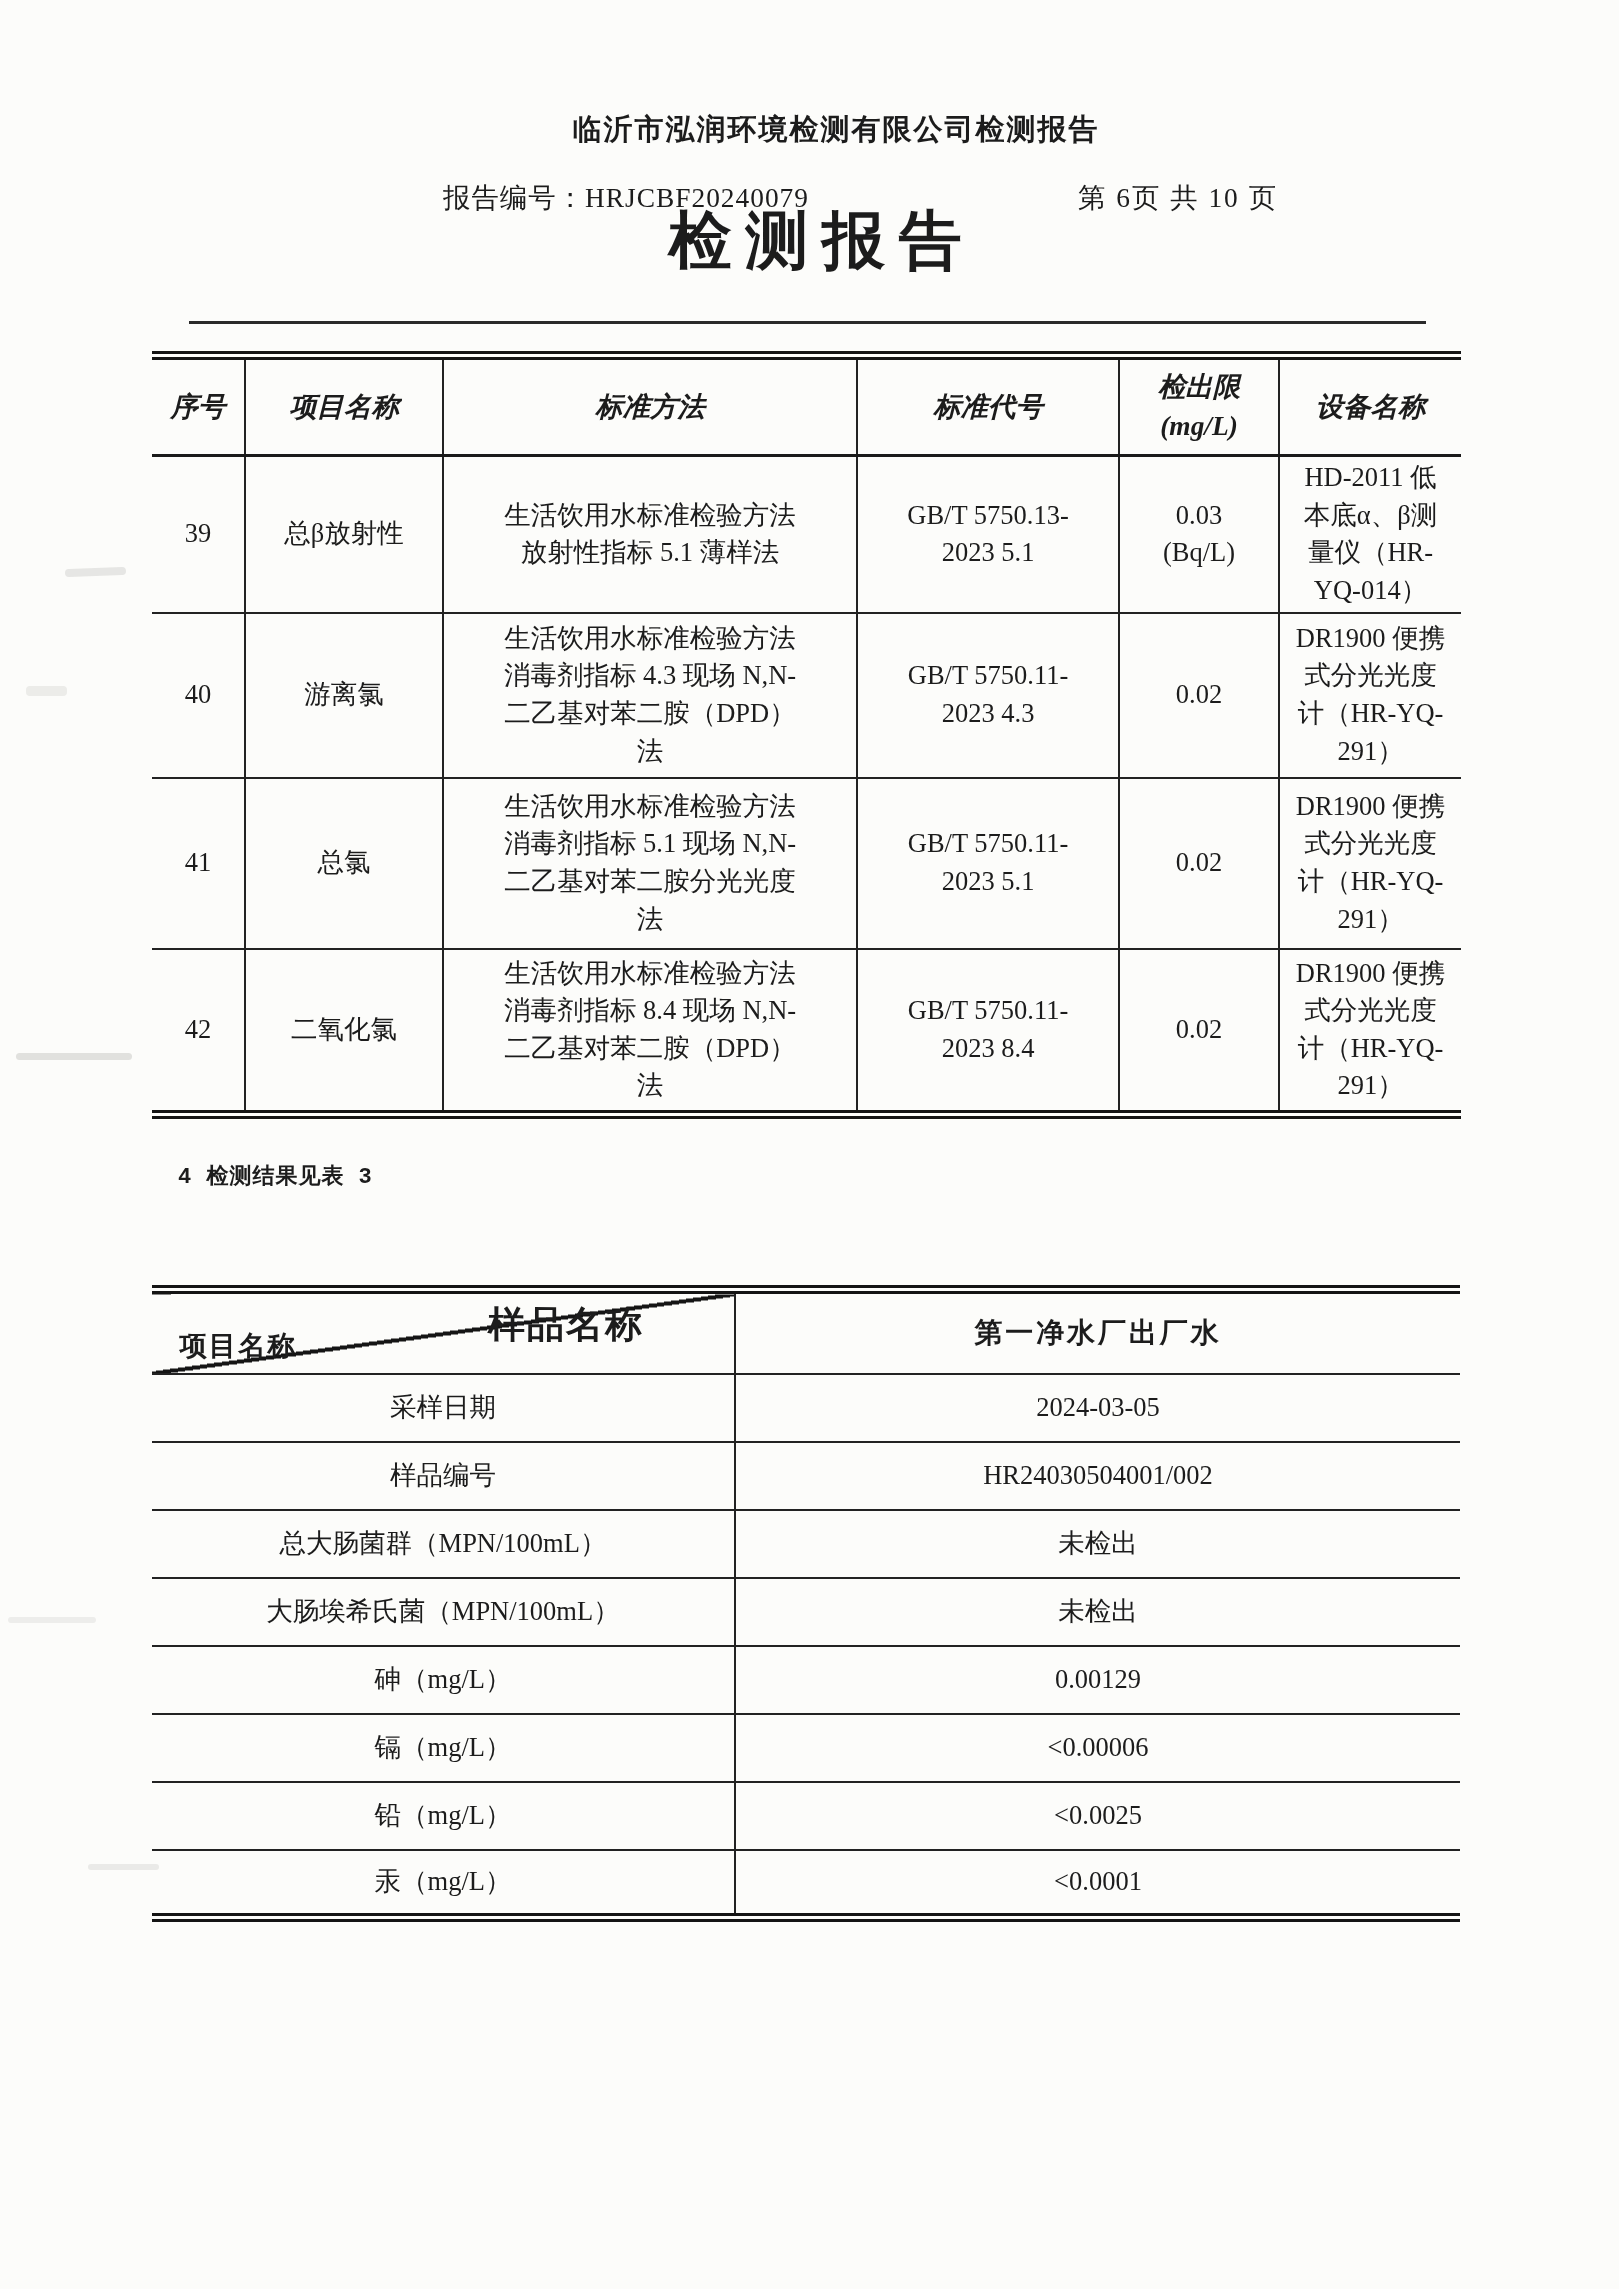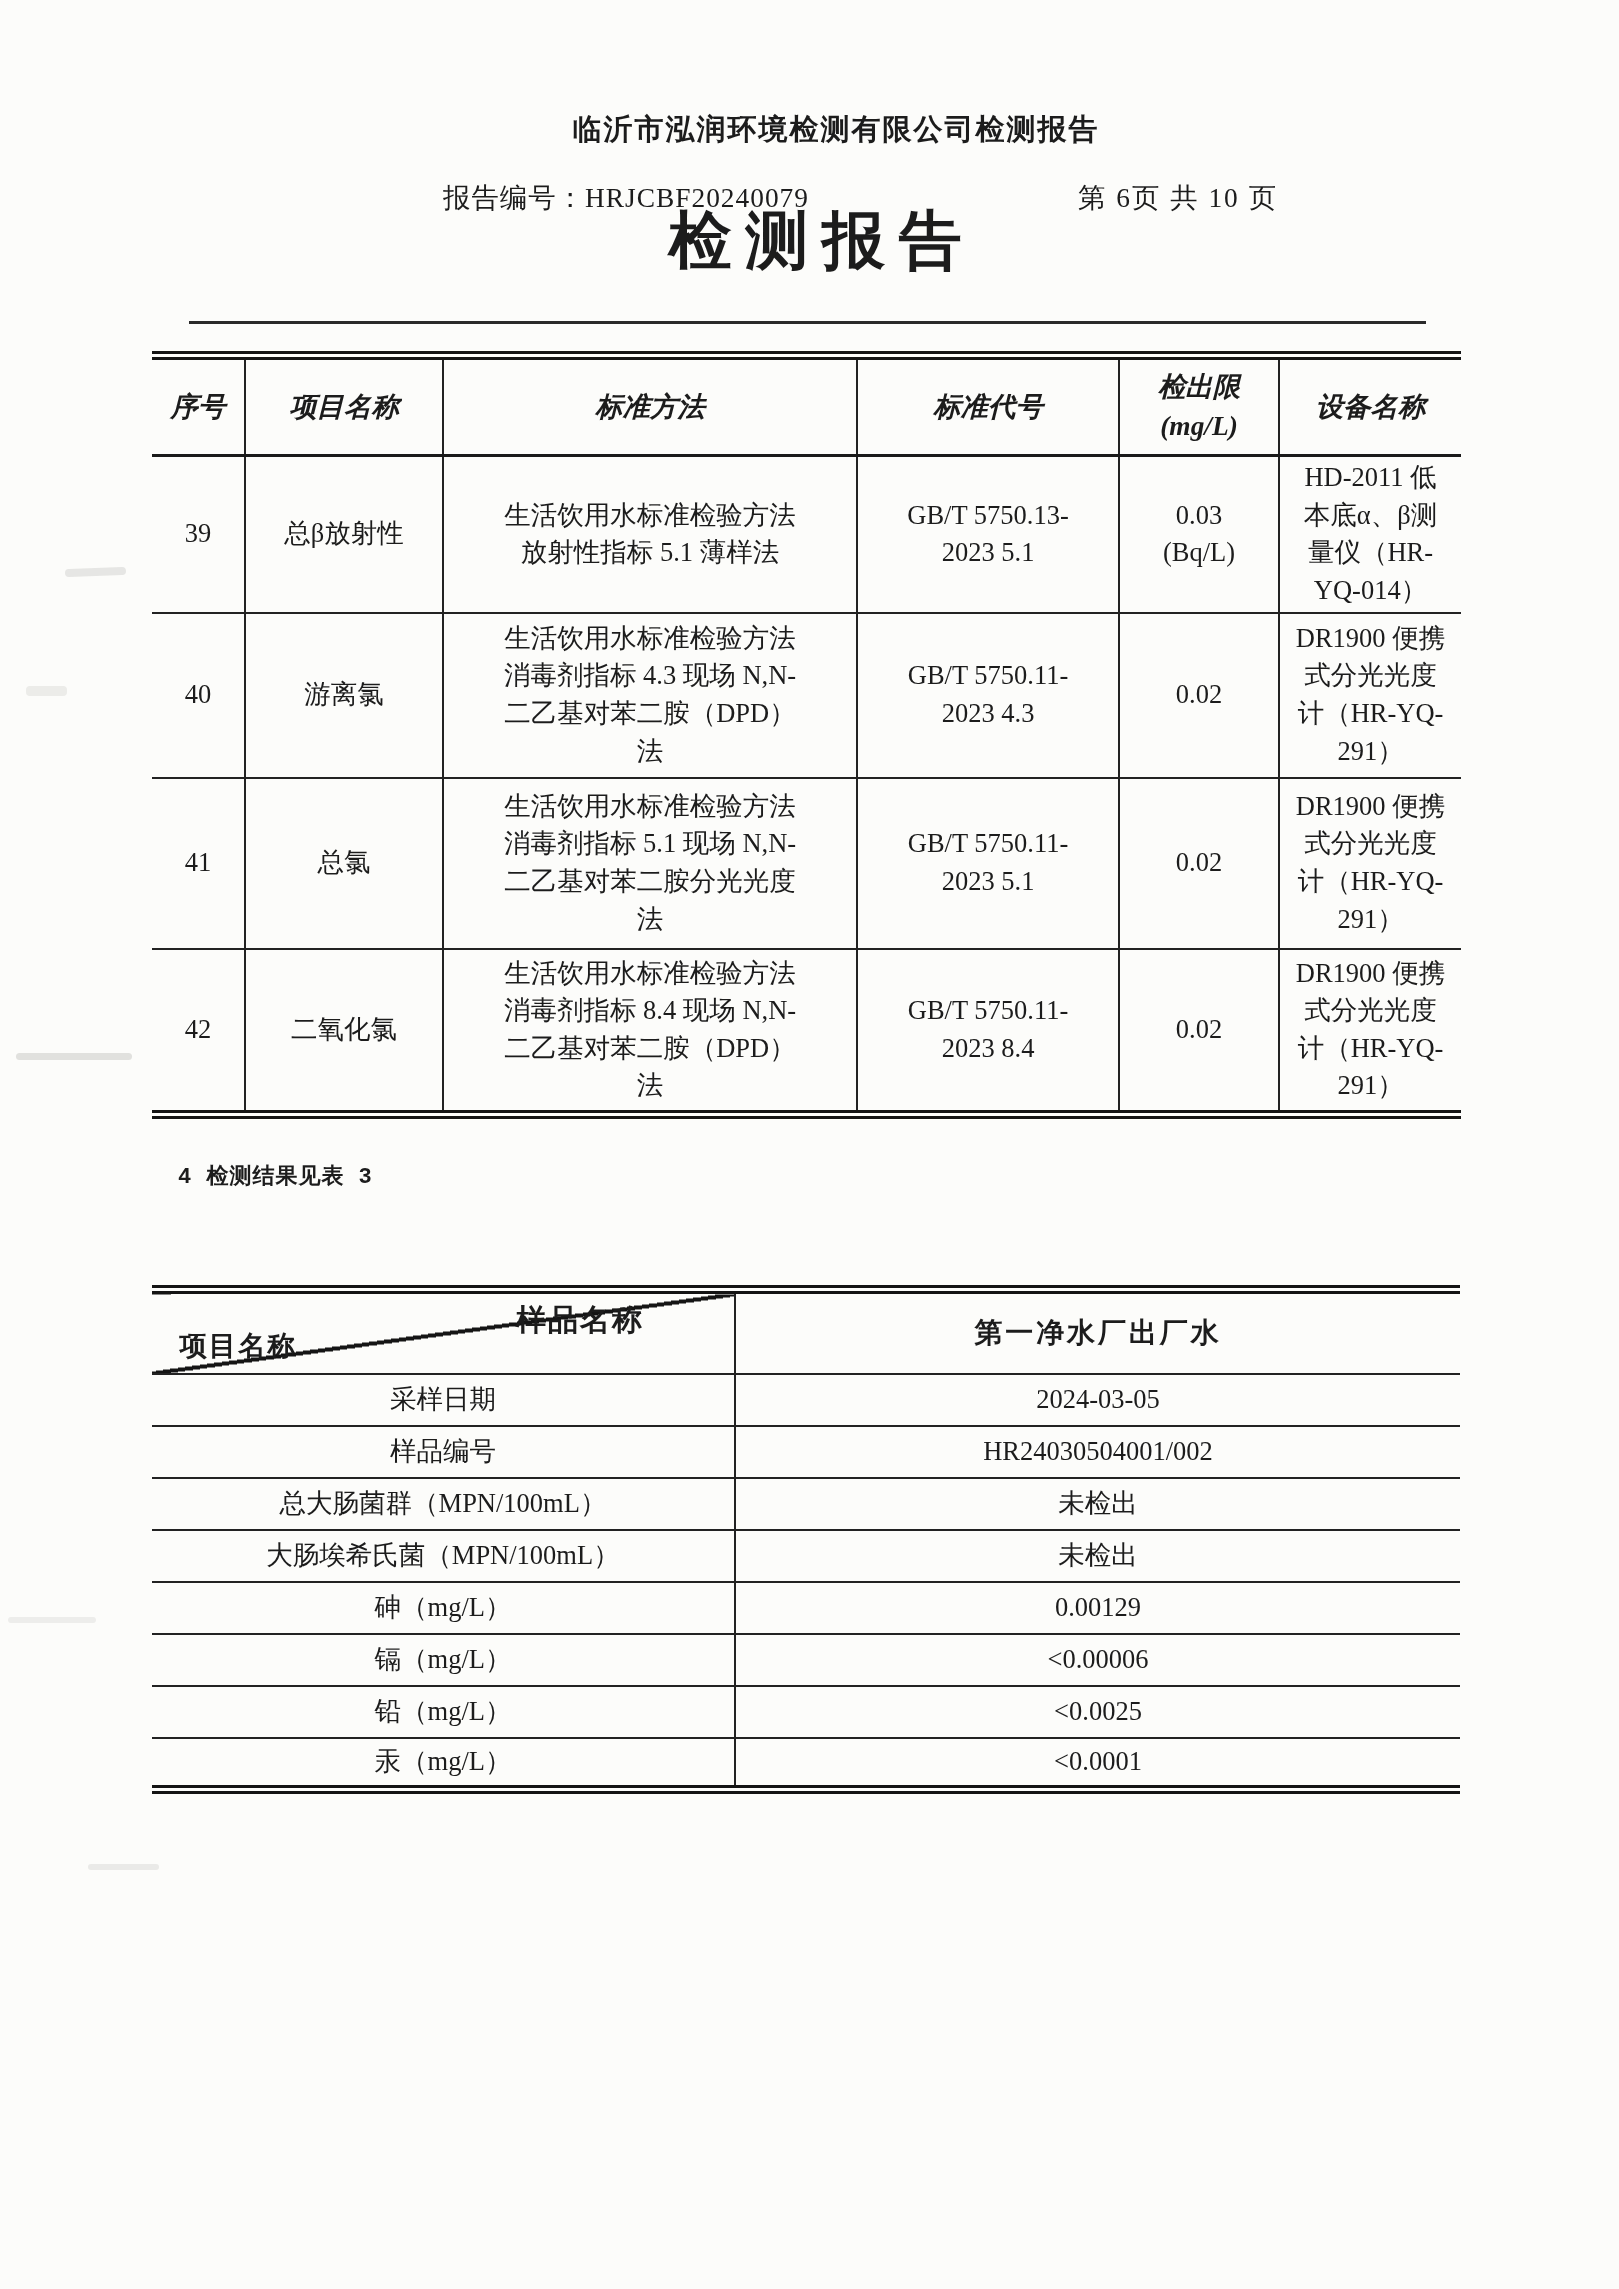--- a/index.html
+++ b/index.html
@@ -77,32 +77,32 @@
     border-bottom:9.8px double #141414;
     font-size:26.5px;line-height:1.35;
   }
   .t3 td{
     text-align:center;vertical-align:middle;padding:2px 7.8px;
     border-bottom:2.9px solid #222;
   }
   .t3 tr>td:first-child{border-right:2px solid #222;}
   .t3 tbody tr:last-child td{border-bottom:none;}
   .t3 thead tr{height:84px;}
-  .t3 tbody tr{height:52px;}
+  .t3 tbody tr{height:68px;}
   .diag-cell{
     position:relative;padding:0;
     background:linear-gradient(to bottom right,
       transparent calc(50% - 2px),
       #141414 calc(50% - 2px),
       #141414 calc(50% + 2px),
       transparent calc(50% + 2px));
   }
   .diag-top{
     position:absolute;top:5.9px;right:90px;
-    font-weight:bold;font-size:30px;letter-spacing:2px;text-align:right;
+    font-weight:bold;font-size:37px;letter-spacing:2px;text-align:right;
   }
   .diag-bottom{
     position:absolute;bottom:7.8px;left:27.4px;
     font-weight:bold;font-size:27.4px;letter-spacing:2px;
   }
   .sample-cell{font-weight:bold;font-size:28px;letter-spacing:2.9px;}
   
   .smudge{position:absolute;background:#9a9a98;border-radius:3.9px;}
   .s1{left:65px;top:568px;width:61px;height:7.8px;opacity:.22;transform:rotate(-2deg);}
   .s2{left:15.7px;top:1053px;width:116px;height:6.9px;opacity:.28;}

